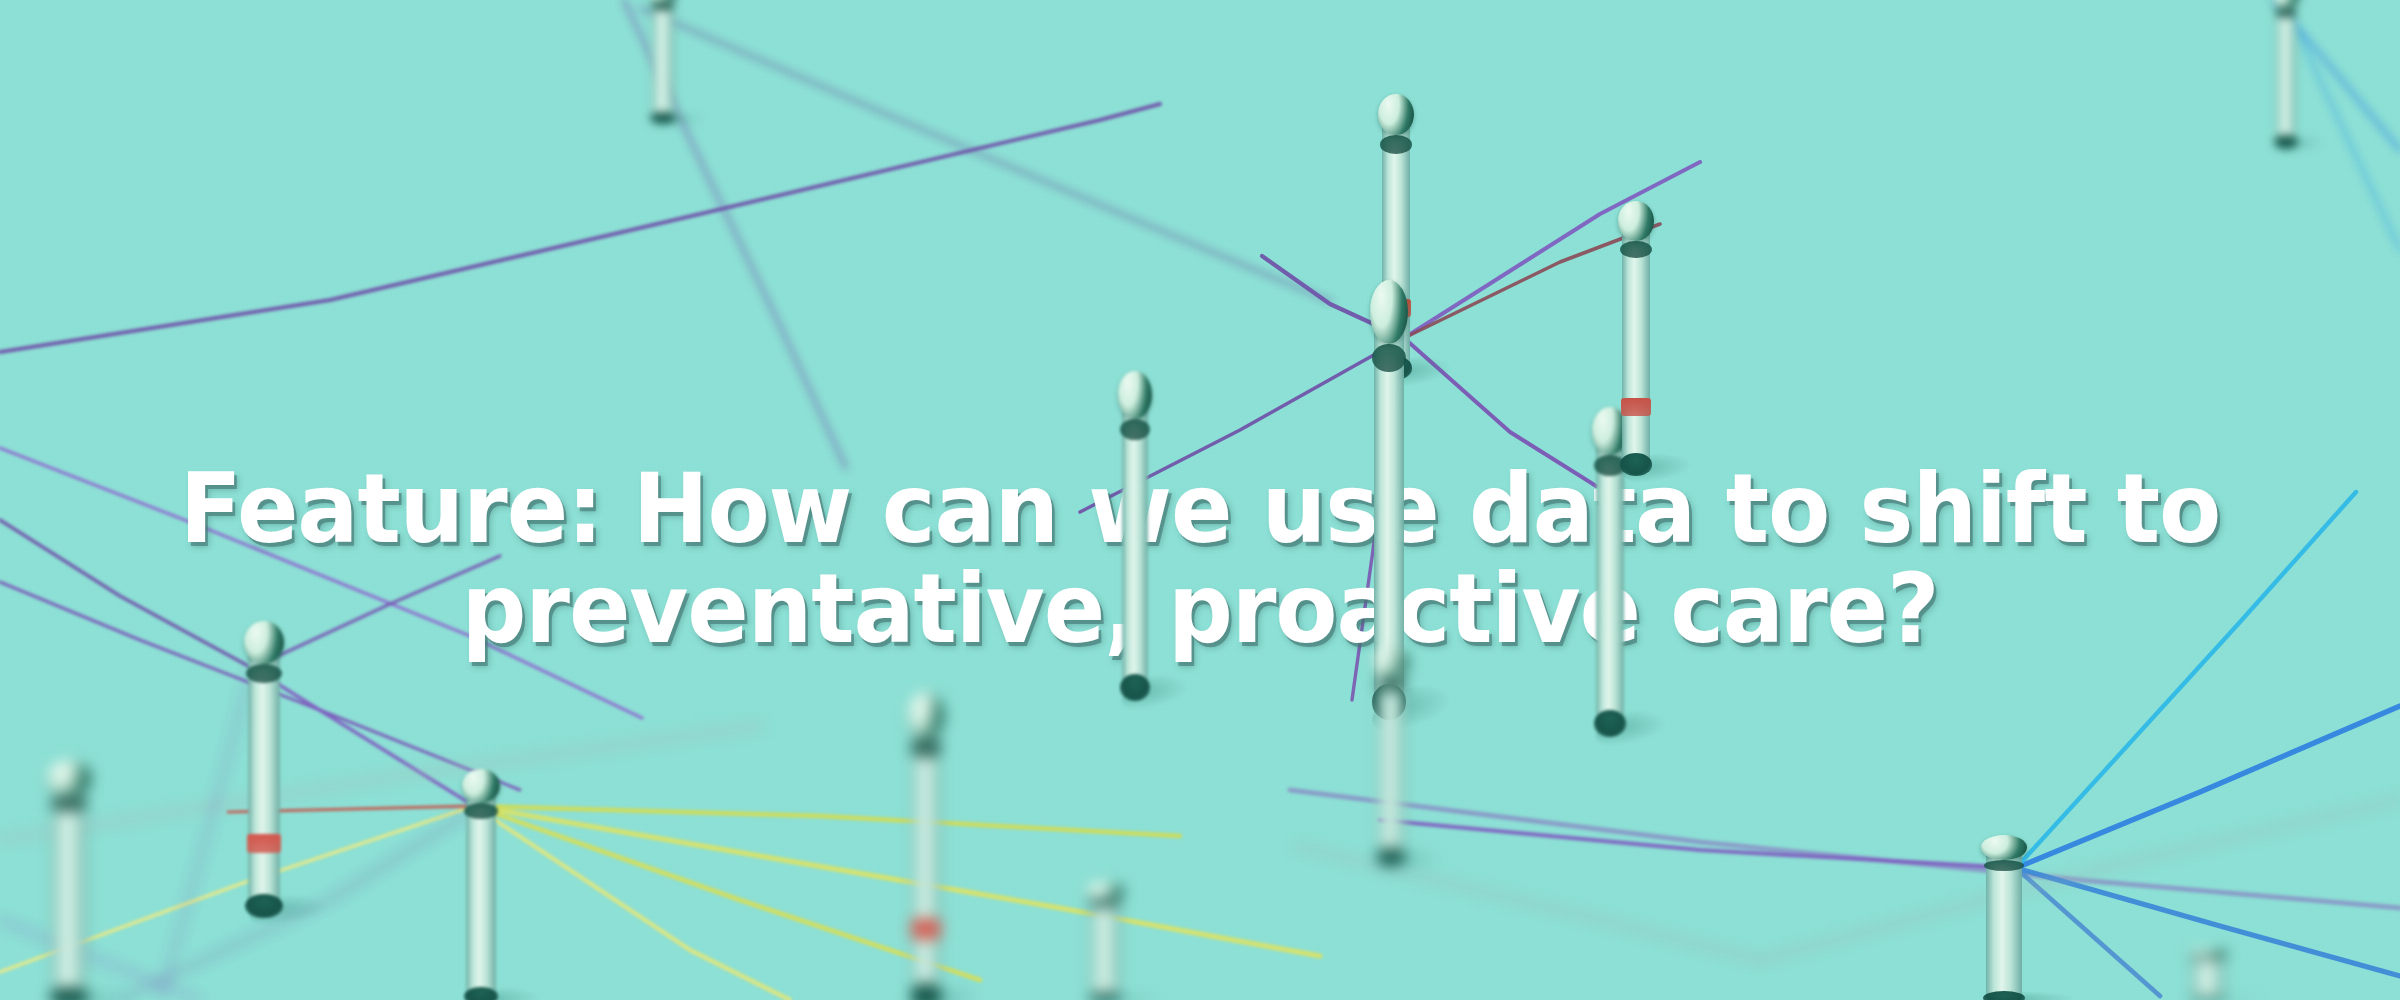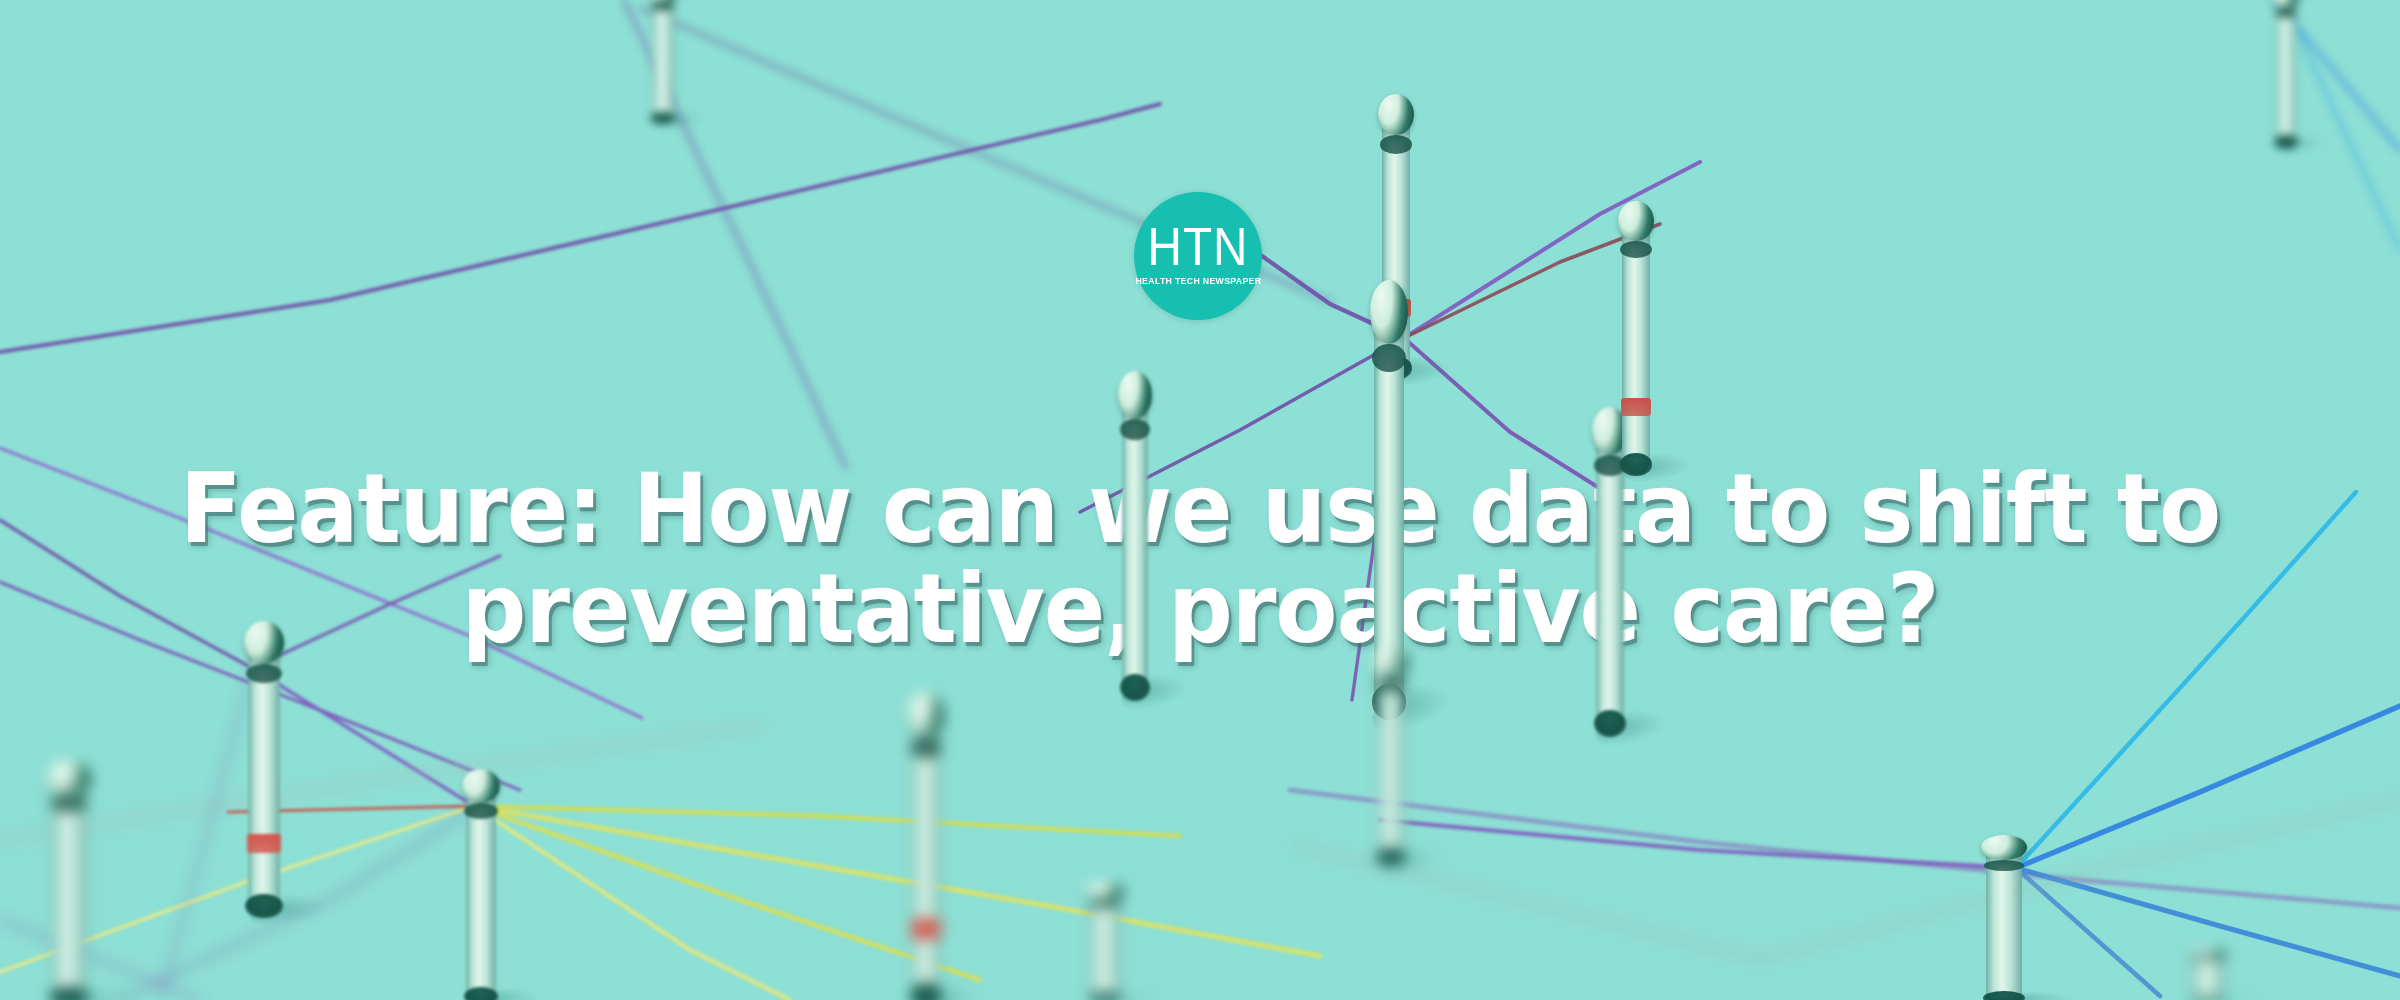--- a/index.html
+++ b/index.html
@@ -334,23 +334,19 @@
         <div class="pin" style="left: 2192px; top: 952px; width: 32px; height: 48px; filter: blur(7px); z-index: 6;">
           <div class="shadow"></div>
           <div class="shaft"></div>
           <div class="collar" style="top: 9%;"></div>
           <div class="cap"></div>
           <div class="foot"></div>
         </div>
       </div>
   </div>
 
-  <div class="logo-badge">
-    <div class="logo-mark">HTN</div>
-    <div class="logo-sub">HEALTH TECH NEWSPAPER</div>
-  </div>
 
   <h1 class="headline">
     <span class="headline-line">Feature: How can we use data to shift to</span>
     <span class="headline-line">preventative, proactive care?</span>
   </h1>
 
 </div>
 
 </body></html>

